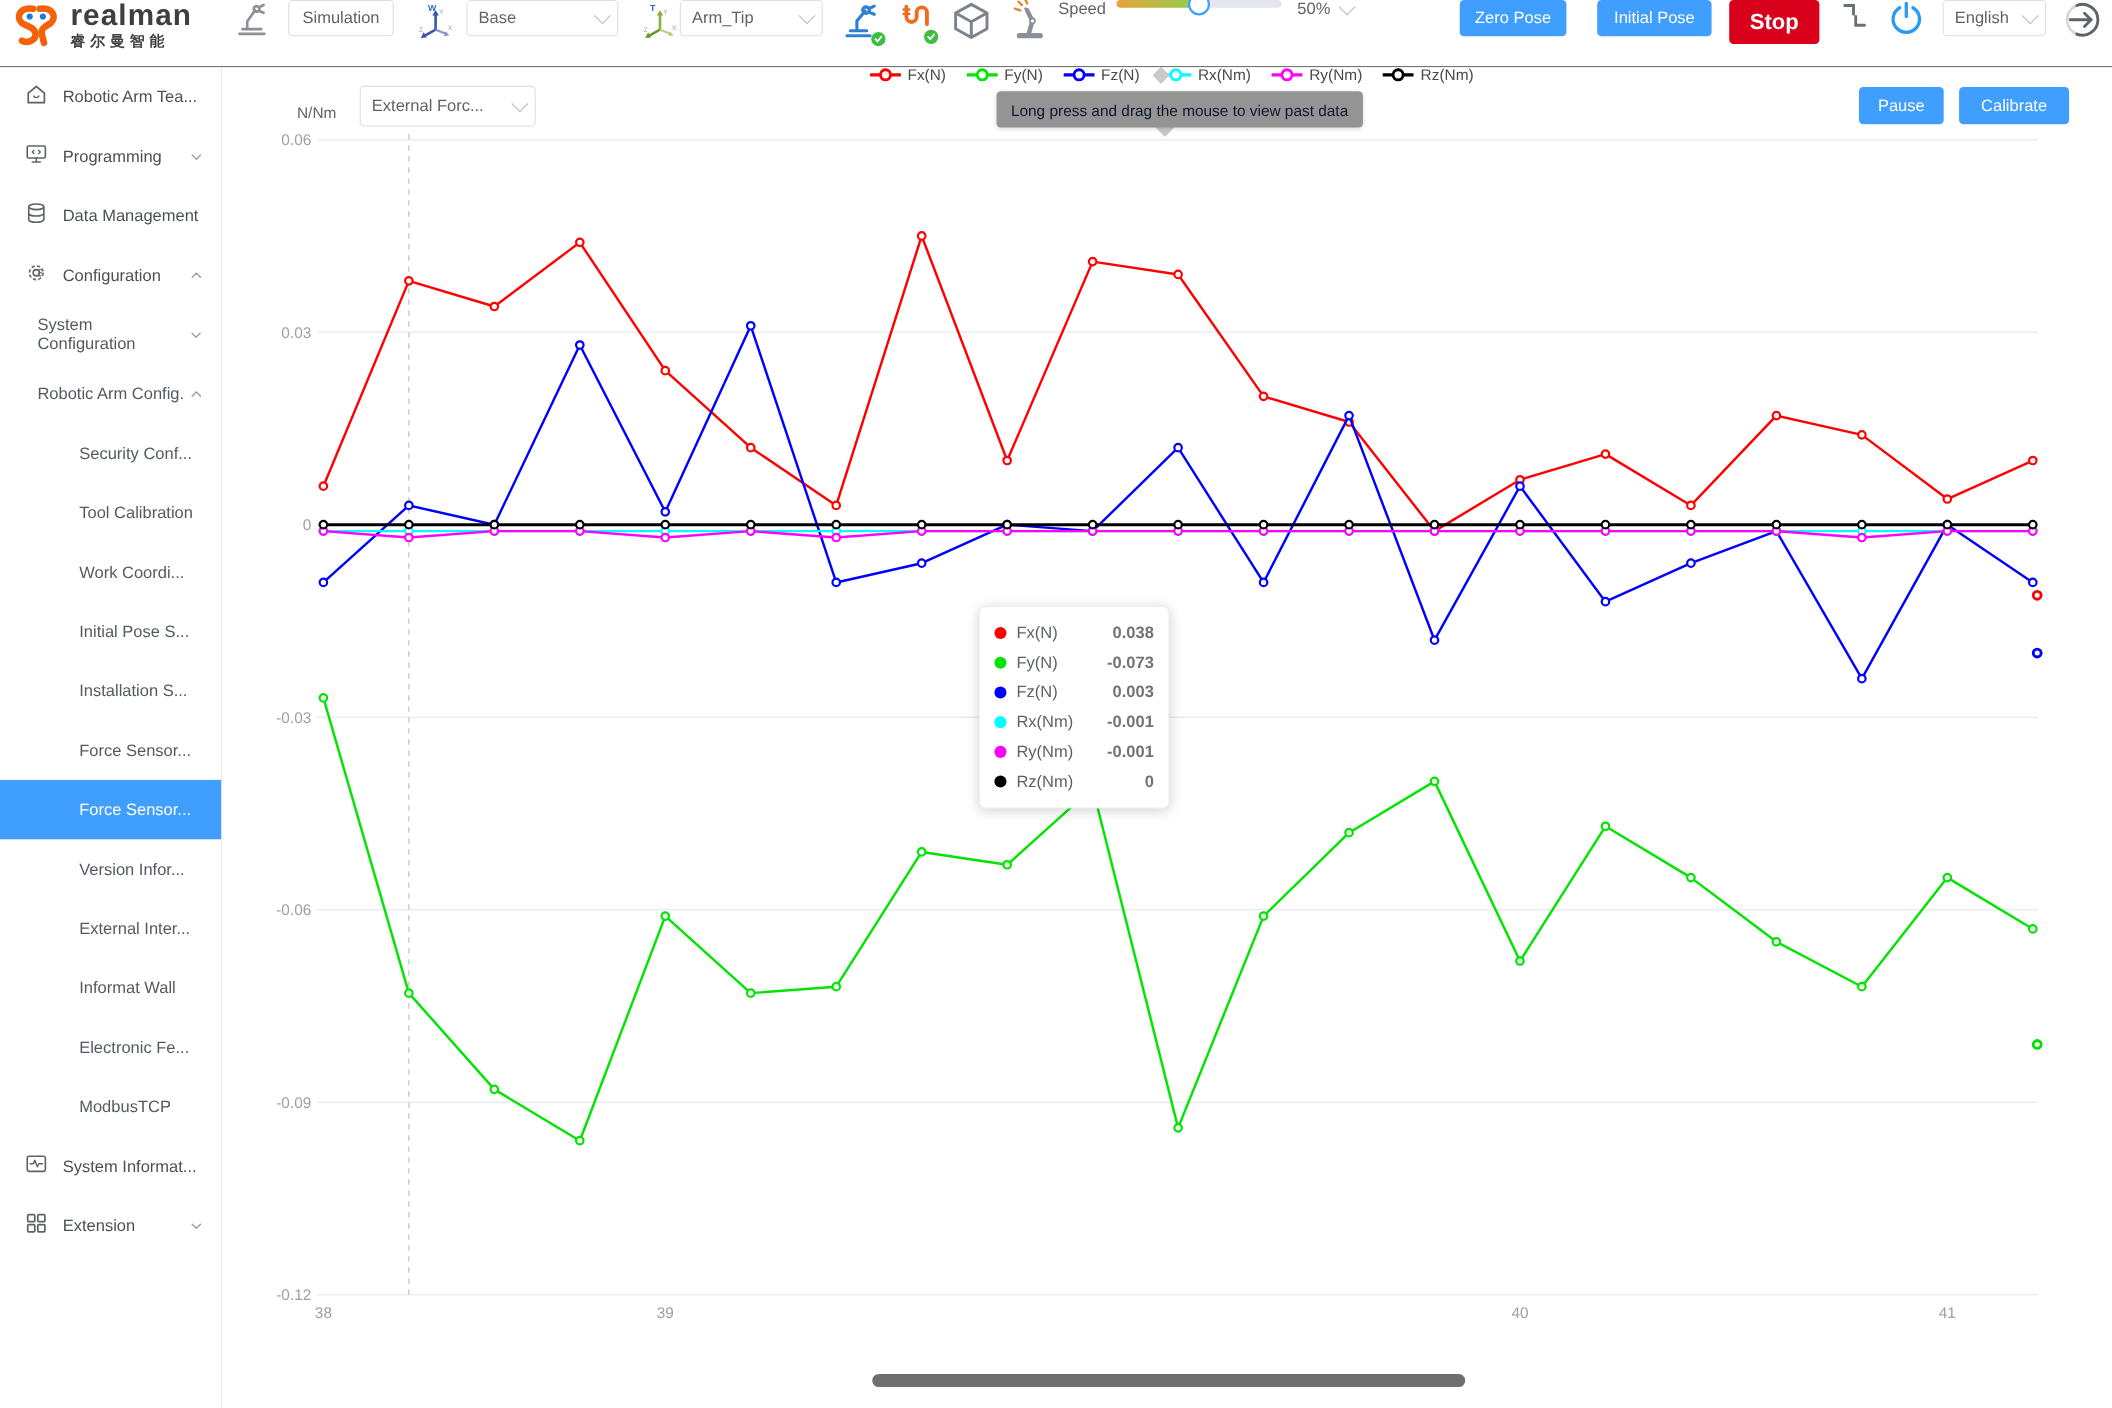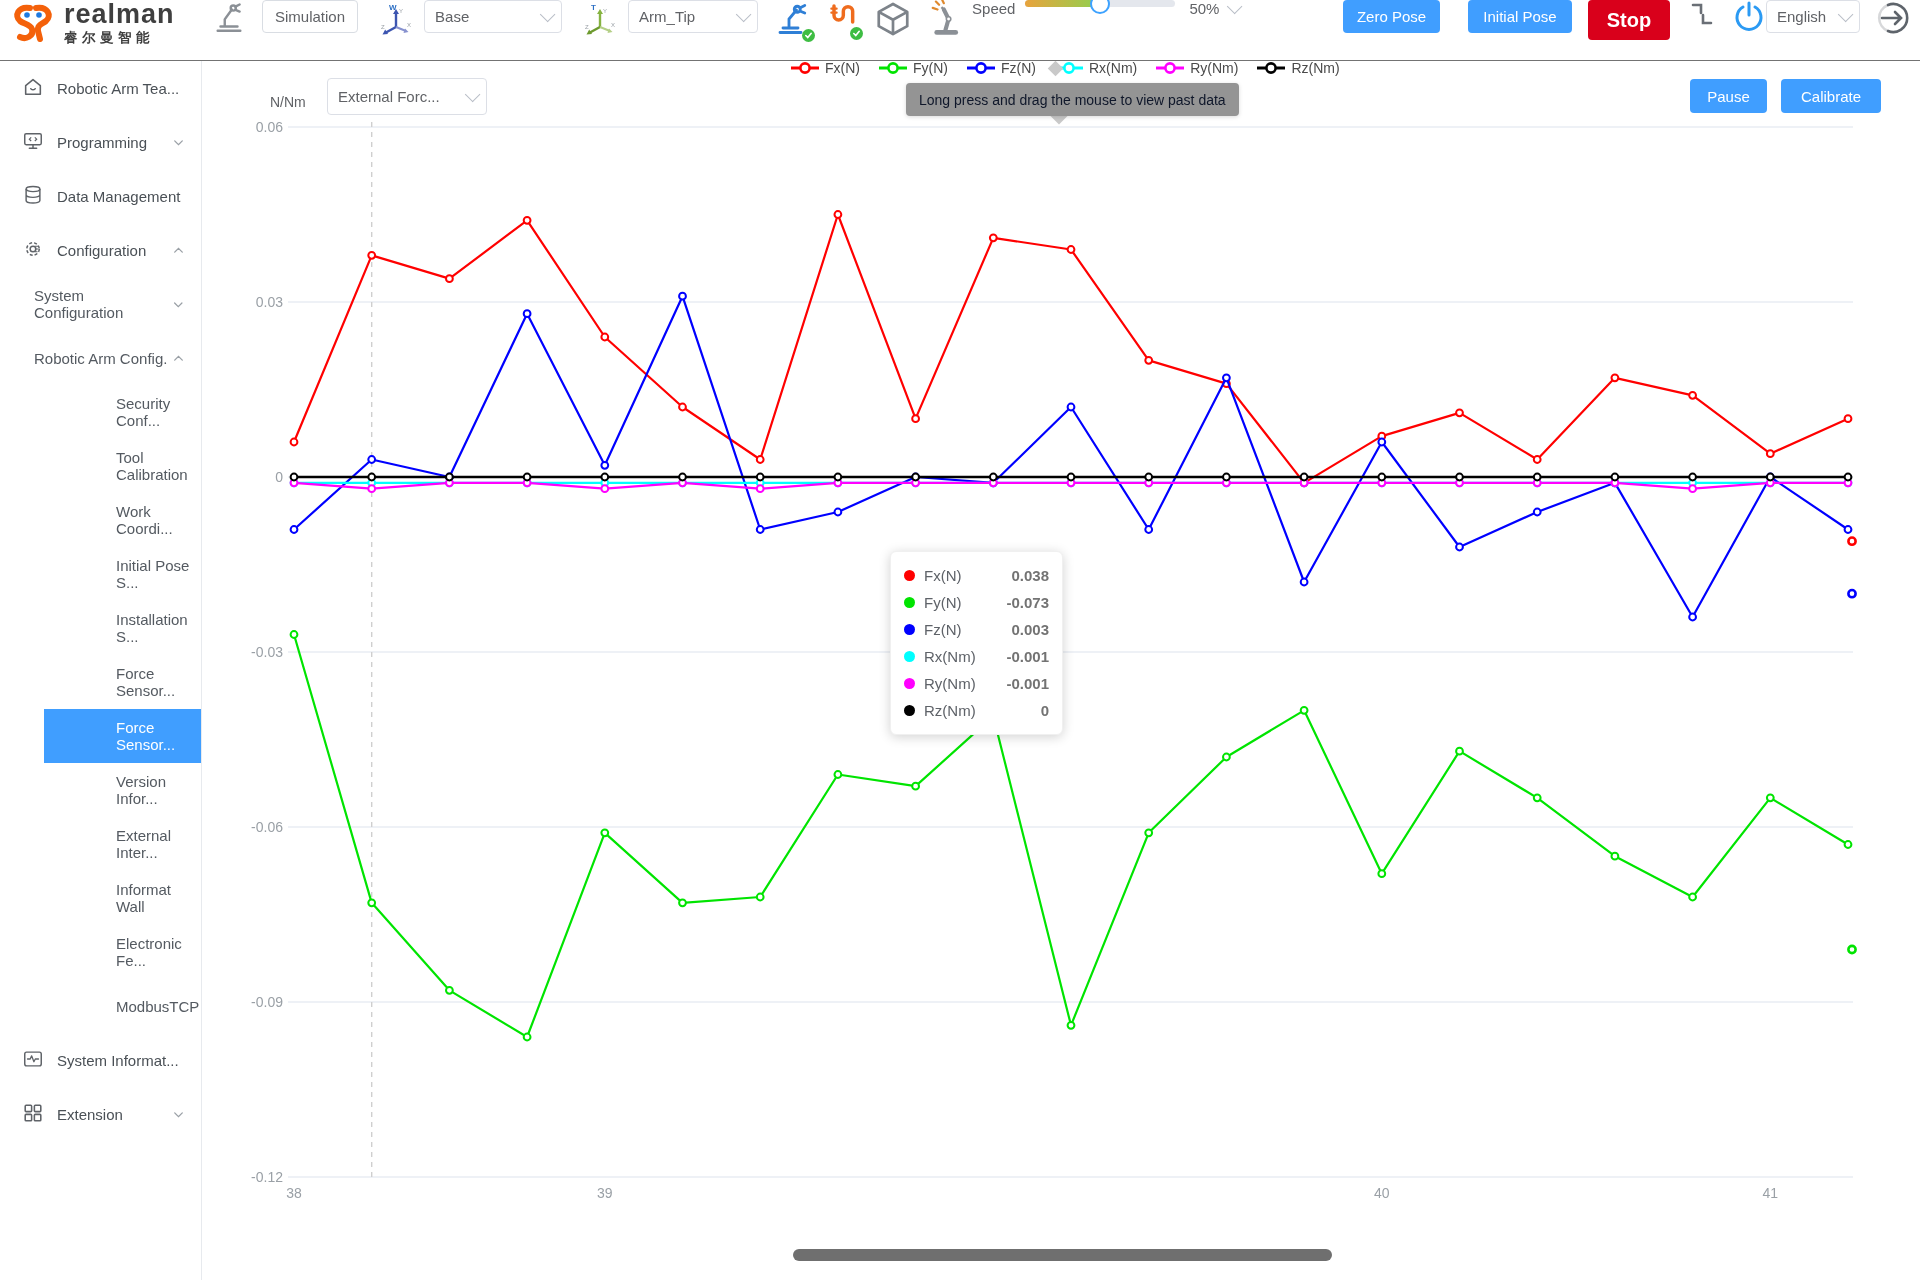--- a/index.html
+++ b/index.html
@@ -33,21 +33,21 @@
   .btn-blue { background:#409eff; }
   .btn-stop { background:#d9001b; font-size:20px; font-weight:bold; height:40px !important; }
 
   
   .sidebar { position:absolute; left:0; top:61px; width:202px; height:1219px; background:#fff;
              border-right:1px solid #e7eaee; z-index:20; }
   .side-item { height:54px; display:flex; align-items:center; font-size:15px; color:#545a61; cursor:pointer; position:relative; }
   .side-item.lvl1 { padding-left:22px; color:#4a5056; }
   .side-item.lvl1 .lbl { margin-left:13px; }
   .side-item.lvl2 { padding-left:34px; }
-  .side-item.lvl3 { padding-left:72px;margin-left:44px; }
+  .side-item.lvl3 { padding-left:72px; }
   .side-item.active { background:#409eff; color:#fff; }
   .side-chev { margin-left:auto; margin-right:16px; }
 
   
   .unit-label { position:absolute; left:270px; top:94px; font-size:14px; color:#606266; z-index:5; }
   .ef-select { position:absolute; left:327px; top:78px; width:160px; height:37px; z-index:5; }
   .chart-btn { position:absolute; top:79px; height:34px; z-index:5; }
   #btn-pause { left:1690px; width:77px; }
   #btn-calibrate { left:1781px; width:100px; }
 
@@ -138,21 +138,21 @@
           <path d="M22 9 l-3 5 h6 z" fill="#86b341"></path>
         <path d="M22 27 L11 33" stroke="#6d9a2e" stroke-width="2.4"></path>
           <path d="M8.5 34.5 l5.5 -0.5 l-2.8 -4.6 z" fill="#6d9a2e"></path>
         <path d="M22 27 L32 31" stroke="#b4cf86" stroke-width="2"></path>
           <path d="M34.5 32 l-5 1 l1.5 -4.6 z" fill="#b4cf86"></path>
         <text x="7" y="29" font-size="6" fill="#9aa0a6">Z</text>
         <text x="33" y="27" font-size="6" fill="#9aa0a6">X</text>
       </svg>
     </span>
 
-    <div class="select" style="width:130px; margin-left:10px;">
+    <div class="select" style="width:130px; ">
       <span>Arm_Tip</span>
       <span class="chev"></span>
     </div>
 
     <span class="tool-icon icon-gap">
       <svg width="36" height="38" viewBox="0 0 24 24" fill="none" stroke="#2f7fd6" stroke-width="1.9" stroke-linecap="round">
         <path d="M4 21 h14 M6 18 h10 M10 18 v-6 l5 -6"></path>
         <circle cx="15.5" cy="5.5" r="2"></circle>
           <path d="M17.5 4.5 l3 -1.5 M18 7 l2.5 1"></path>
       </svg>
@@ -219,21 +219,21 @@
       </svg>
     </span>
 
     <span class="tool-icon" style="margin-left:16px;">
       <svg width="34" height="34" viewBox="0 0 34 34" fill="none" stroke="#2b9af3" stroke-width="3" stroke-linecap="round">
         <path d="M11 7 a12 12 0 1 0 12 0"></path>
         <path d="M17 3 v12"></path>
       </svg>
     </span>
 
-    <div class="select" style="width:94px; ">
+    <div class="select" style="width:94px; margin-left:16px;">
       <span>English</span>
       <span class="chev"></span>
     </div>
 
     <span class="tool-icon" style="margin-left:14px; margin-right:10px;">
       <svg width="36" height="36" viewBox="0 0 36 36" fill="none" stroke="#5e646b" stroke-width="2.6" stroke-linecap="round">
         <path d="M14 5 a14 14 0 1 1 0 26"></path>
         <path d="M14 5 a14 14 0 0 0 0 26" opacity="0.25"></path>
         <path d="M8 18 h18 M21 12 l6 6 l-6 6"></path>
       </svg>

